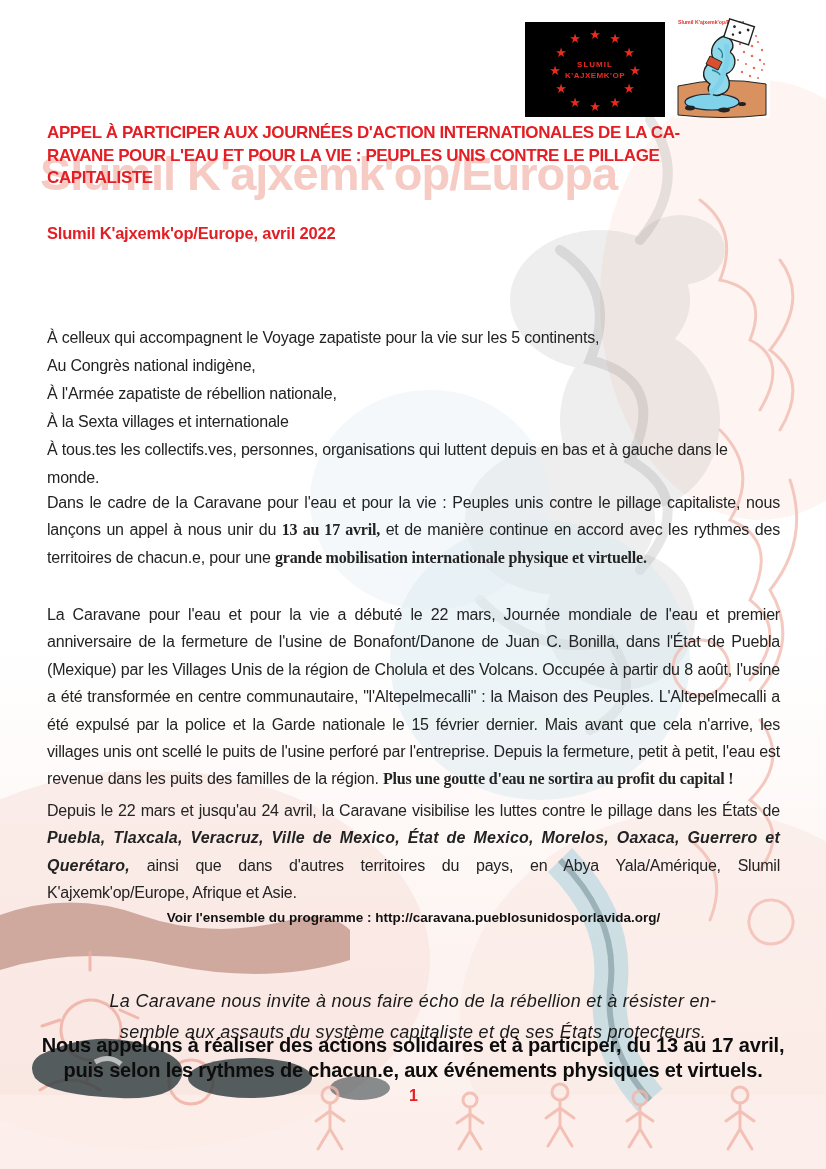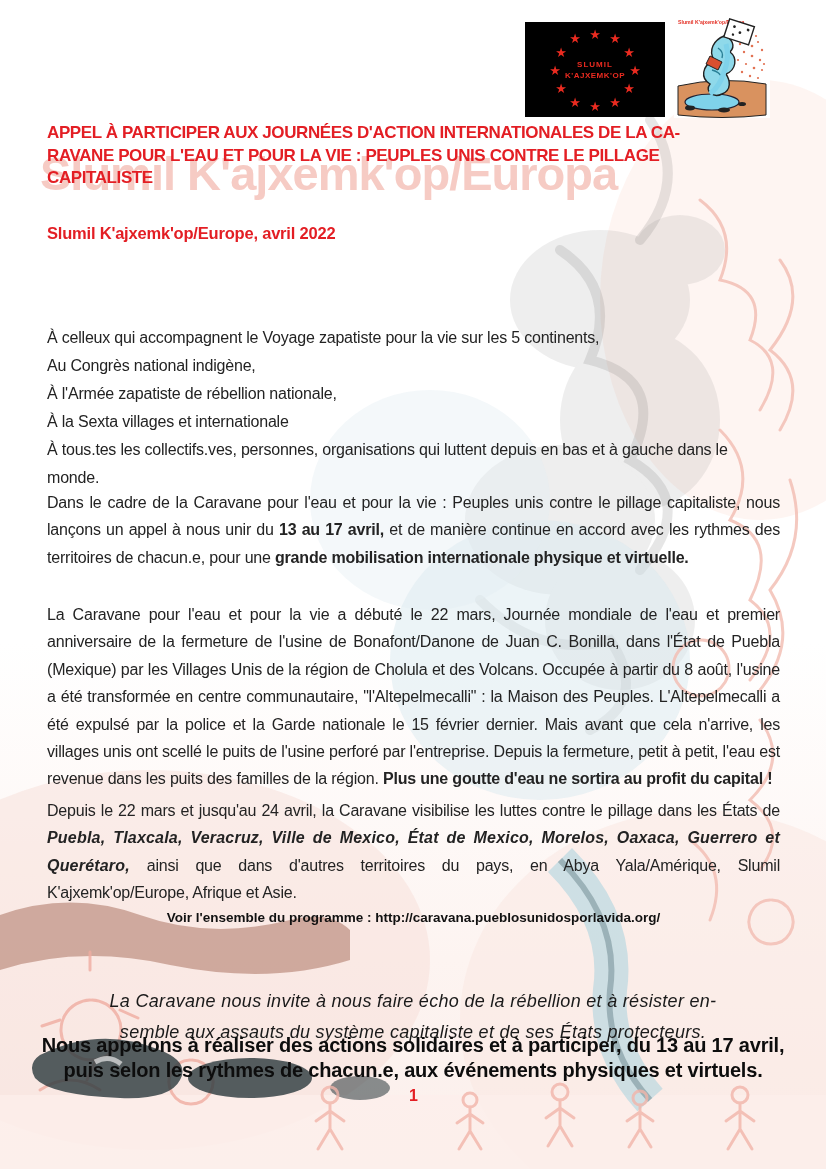--- a/index.html
+++ b/index.html
@@ -34,21 +34,21 @@
   .opening-quote{
     left:40px;top:253px;width:748px;
     font-weight:bold;font-size:15.5px;line-height:21px;letter-spacing:-0.3px;
     text-align:center;white-space:pre-line;color:#111;
   }
   .addressees{left:47px;top:324px;width:733px;font-size:16px;line-height:28px;letter-spacing:-0.2px;}
   .para{left:47px;top:0;width:733px;font-size:16px;line-height:27.4px;letter-spacing:-0.2px;text-align:justify;}
   .para-cadre{top:489px;}
   .para-caravane{top:601px;}
   .para-depuis{top:797px;}
-  .para b{letter-spacing:-0.2px;}
+  .para b{letter-spacing:-0.2px;font-family:Liberation Serif, serif;}
   .para .it{font-style:italic;font-weight:bold;letter-spacing:0.2px;}
   .program-line{
     left:47px;top:910px;width:733px;text-align:center;
     font-weight:bold;font-size:13.5px;color:#111;
   }
   .closing-quote{
     left:33px;top:986px;width:760px;text-align:center;
     font-style:italic;font-size:18px;line-height:31px;letter-spacing:0.3px;
     white-space:pre-line;color:#1a1a1a;
   }

